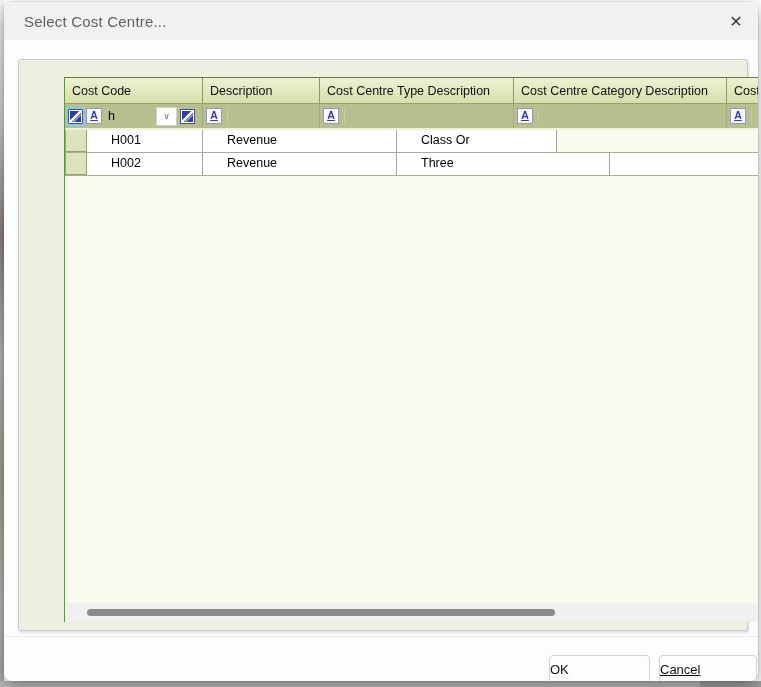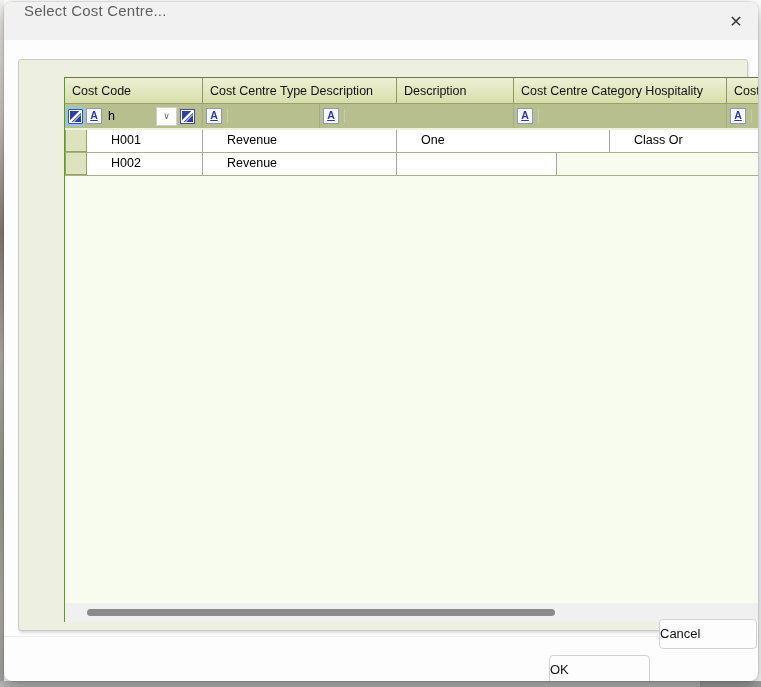--- a/index.html
+++ b/index.html
@@ -9,21 +9,21 @@
   .sliver-left { position:absolute; left:0; top:0; width:4px; height:687px;
     background:linear-gradient(#f4f4f4, #cfc9c2 18%, #8a8078 34%, #b9b4ae 52%, #9aa08e 70%, #b8b4ac 88%, #a8a8a8); }
   .strip-bottom { position:absolute; left:0; top:681px; width:761px; height:6px; background:#bcbcbc; }
   .strip-bottom-right { position:absolute; left:700px; top:681px; width:61px; height:6px; background:#a0a0a0; }
 
   .dialog { position:absolute; left:4px; top:2px; width:754px; height:679px;
     background:#fdfdfd; border-radius:8px; overflow:hidden;
     box-shadow:0 6px 18px rgba(0,0,0,.35), 0 0 0 1px rgba(0,0,0,.07); }
 
   .titlebar { position:absolute; left:0; top:0; width:100%; height:38px;
-    background:#f1f1f1; border-radius:8px 8px 0 0; display:flex; align-items:flex-start; }
+    background:#f1f1f1; border-radius:8px 8px 0 0; display:flex; align-items:center; }
   .title { margin-left:20px; font-size:15px; color:#5f5f5f; letter-spacing:.2px; }
   .close-btn { position:absolute; right:10px; top:8px; width:24px; height:22px;
     display:flex; align-items:center; justify-content:center;
     font-size:16px; color:#3a3a3a; cursor:pointer; font-weight:300; }
 
   .panel { position:absolute; left:14px; top:57px; width:730px; height:572px;
     border:1px solid #c9c9c9; border-radius:3px; background:#edefe0;
     box-shadow:1px 2px 3px rgba(0,0,0,.13); }
 
   .grid { position:absolute; left:9px; top:17px; width:719px; height:545px;
@@ -67,21 +67,21 @@
   .hscroll { position:absolute; left:0; bottom:0; width:719px; height:19px; background:#f0f0f0; }
   .hthumb { position:absolute; left:22px; top:6px; width:468px; height:7px;
     border-radius:4px; background:#8b8b8b; cursor:pointer; }
 
   .divider { position:absolute; left:0; top:634px; width:100%; height:1px; background:#ececec; }
 
   .btn { position:absolute; height:30px; background:#fdfdfd; border:1px solid #d2d2d2;
     border-radius:4px; font-size:13px; color:#111; 
     padding-top:6px; cursor:pointer; font-family:"Liberation Sans", sans-serif; }
   .btn-ok { left:545px; top:653px; width:101px; }
-  .btn-cancel { left:655px; top:617px; width:98px; }
+  .btn-cancel { left:655px; top:653px; width:98px;text-decoration:underline; }
 </style>
 </head>
 <body>
 
 <div class="sliver-left"></div>
 <div class="strip-bottom"></div>
 <div class="strip-bottom-right"></div>
 
 <div class="dialog">
 
@@ -89,23 +89,23 @@
     <span class="title">Select Cost Centre...</span>
     <span class="close-btn">✕</span>
   </div>
 
   <div class="panel">
     <div class="grid">
       <div class="gcols">
 
         <div class="hrow">
           <div class="hcell c0">Cost Code</div>
+          <div class="hcell c1">Description</div>
           <div class="hcell c2">Cost Centre Type Description</div>
-          <div class="hcell c1">Description</div>
-          <div class="hcell c3">Cost Centre Category Hospitality</div>
+          <div class="hcell c3">Cost Centre Category Description</div>
           <div class="hcell c4">Cost Cen</div>
         </div>
 
         <div class="frow">
           <div class="fcell c0">
             <span class="ic-box focus">
               <svg width="11" height="11" viewBox="0 0 11 11">
                 <rect x="0" y="0" width="11" height="11" fill="#2f3f9f"></rect>
                 <path d="M-2 13 L13 -2" stroke="#ffffff" stroke-width="2.4"></path>
                 <path d="M3.5 11 L11 3.5" stroke="#ffffff" stroke-width="1"></path>
@@ -137,28 +137,28 @@
           <div class="fcell c4">
             <span class="ic-a">A</span>
             <span class="fdiv"></span>
           </div>
         </div>
 
         <div class="drow">
           <div class="selcell"></div>
           <div class="dcell dc0">H001</div>
           <div class="dcell c2">Revenue</div>
-          <div class="dcell c3">One</div>
           <div class="dcell c4">Class Or</div>
         </div>
 
         <div class="drow">
           <div class="selcell"></div>
           <div class="dcell dc0">H002</div>
           <div class="dcell c2">Revenue</div>
+          <div class="dcell c3">Three</div>
           <div class="dcell c4"></div>
         </div>
 
       </div>
 
       <div class="hscroll">
         <div class="hthumb"></div>
       </div>
     </div>
   </div>

